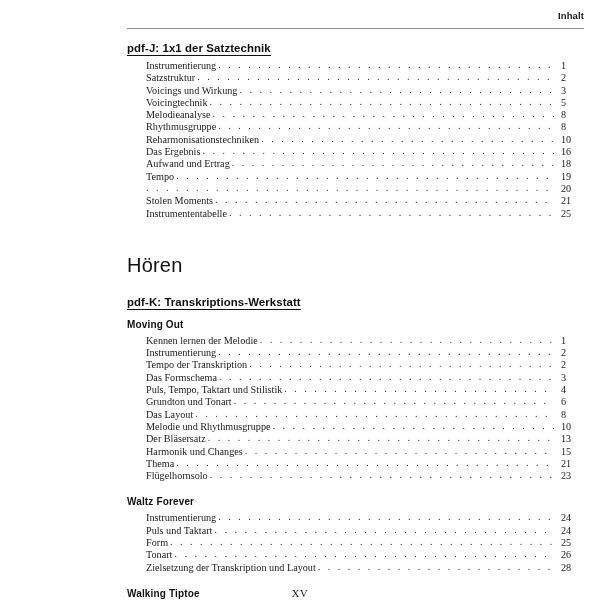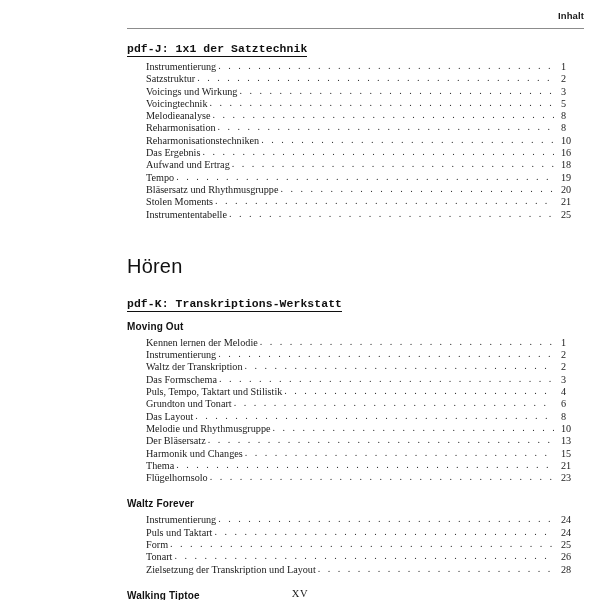--- a/index.html
+++ b/index.html
@@ -49,21 +49,21 @@
   
   .content {
     position: absolute;
     left: 127px;
     top: 38px;
     width: 460px;
   }
 
   
   .pdf-heading {
-    font-family: Liberation Mono, monospace;
+    font-family: Liberation Sans, sans-serif;
     font-weight: bold;
     font-size: 11.4px;
     letter-spacing: 0.1px;
     color: #101010;
     display: inline-block;
     border-bottom: 1.2px solid #101010;
     padding-bottom: 1px;
     margin: 0;
     white-space: nowrap;
   }
@@ -183,21 +183,21 @@
             <span class="toc-title">Voicingtechnik</span>
             <span class="toc-leader">. . . . . . . . . . . . . . . . . . . . . . . . . . . . . . . . . . . . . . . . . . . . . . . . . . . . . . . . . . . . . . . . . . . . . . . . . . . . . . . . . . . . . . . . . . . .</span>
             <span class="toc-page">5</span>
           </li>
           <li class="toc-entry">
             <span class="toc-title">Melodieanalyse</span>
             <span class="toc-leader">. . . . . . . . . . . . . . . . . . . . . . . . . . . . . . . . . . . . . . . . . . . . . . . . . . . . . . . . . . . . . . . . . . . . . . . . . . . . . . . . . . . . . . . . . . . .</span>
             <span class="toc-page">8</span>
           </li>
           <li class="toc-entry">
-            <span class="toc-title">Reharmonisation</span>
+            <span class="toc-title">Rhythmusgruppe</span>
             <span class="toc-leader">. . . . . . . . . . . . . . . . . . . . . . . . . . . . . . . . . . . . . . . . . . . . . . . . . . . . . . . . . . . . . . . . . . . . . . . . . . . . . . . . . . . . . . . . . . . .</span>
             <span class="toc-page">8</span>
           </li>
           <li class="toc-entry">
             <span class="toc-title">Reharmonisationstechniken</span>
             <span class="toc-leader">. . . . . . . . . . . . . . . . . . . . . . . . . . . . . . . . . . . . . . . . . . . . . . . . . . . . . . . . . . . . . . . . . . . . . . . . . . . . . . . . . . . . . . . . . . . .</span>
             <span class="toc-page">10</span>
           </li>
           <li class="toc-entry">
             <span class="toc-title">Das Ergebnis</span>
@@ -208,21 +208,20 @@
             <span class="toc-title">Aufwand und Ertrag</span>
             <span class="toc-leader">. . . . . . . . . . . . . . . . . . . . . . . . . . . . . . . . . . . . . . . . . . . . . . . . . . . . . . . . . . . . . . . . . . . . . . . . . . . . . . . . . . . . . . . . . . . .</span>
             <span class="toc-page">18</span>
           </li>
           <li class="toc-entry">
             <span class="toc-title">Tempo</span>
             <span class="toc-leader">. . . . . . . . . . . . . . . . . . . . . . . . . . . . . . . . . . . . . . . . . . . . . . . . . . . . . . . . . . . . . . . . . . . . . . . . . . . . . . . . . . . . . . . . . . . .</span>
             <span class="toc-page">19</span>
           </li>
           <li class="toc-entry">
-            <span class="toc-title">Bläsersatz und Rhythmusgruppe</span>
             <span class="toc-leader">. . . . . . . . . . . . . . . . . . . . . . . . . . . . . . . . . . . . . . . . . . . . . . . . . . . . . . . . . . . . . . . . . . . . . . . . . . . . . . . . . . . . . . . . . . . .</span>
             <span class="toc-page">20</span>
           </li>
           <li class="toc-entry">
             <span class="toc-title">Stolen Moments</span>
             <span class="toc-leader">. . . . . . . . . . . . . . . . . . . . . . . . . . . . . . . . . . . . . . . . . . . . . . . . . . . . . . . . . . . . . . . . . . . . . . . . . . . . . . . . . . . . . . . . . . . .</span>
             <span class="toc-page">21</span>
           </li>
           <li class="toc-entry">
             <span class="toc-title">Instrumententabelle</span>
@@ -252,21 +251,21 @@
             <span class="toc-title">Kennen lernen der Melodie</span>
             <span class="toc-leader">. . . . . . . . . . . . . . . . . . . . . . . . . . . . . . . . . . . . . . . . . . . . . . . . . . . . . . . . . . . . . . . . . . . . . . . . . . . . . . . . . . . . . . . . . . . .</span>
             <span class="toc-page">1</span>
           </li>
           <li class="toc-entry">
             <span class="toc-title">Instrumentierung</span>
             <span class="toc-leader">. . . . . . . . . . . . . . . . . . . . . . . . . . . . . . . . . . . . . . . . . . . . . . . . . . . . . . . . . . . . . . . . . . . . . . . . . . . . . . . . . . . . . . . . . . . .</span>
             <span class="toc-page">2</span>
           </li>
           <li class="toc-entry">
-            <span class="toc-title">Waltz der Transkription</span>
+            <span class="toc-title">Tempo der Transkription</span>
             <span class="toc-leader">. . . . . . . . . . . . . . . . . . . . . . . . . . . . . . . . . . . . . . . . . . . . . . . . . . . . . . . . . . . . . . . . . . . . . . . . . . . . . . . . . . . . . . . . . . . .</span>
             <span class="toc-page">2</span>
           </li>
           <li class="toc-entry">
             <span class="toc-title">Das Formschema</span>
             <span class="toc-leader">. . . . . . . . . . . . . . . . . . . . . . . . . . . . . . . . . . . . . . . . . . . . . . . . . . . . . . . . . . . . . . . . . . . . . . . . . . . . . . . . . . . . . . . . . . . .</span>
             <span class="toc-page">3</span>
           </li>
           <li class="toc-entry">
             <span class="toc-title">Puls, Tempo, Taktart und Stilistik</span>

